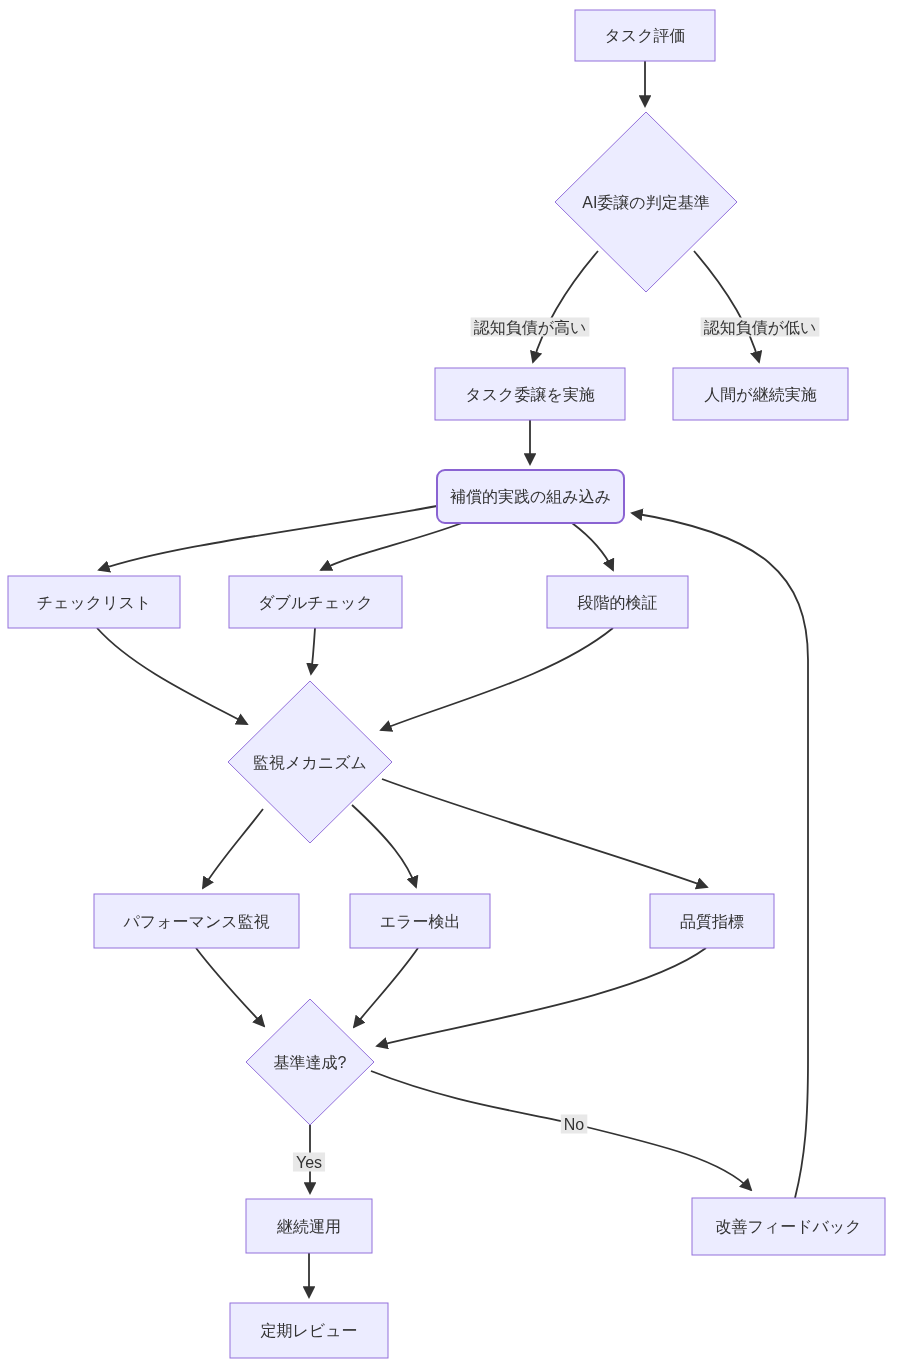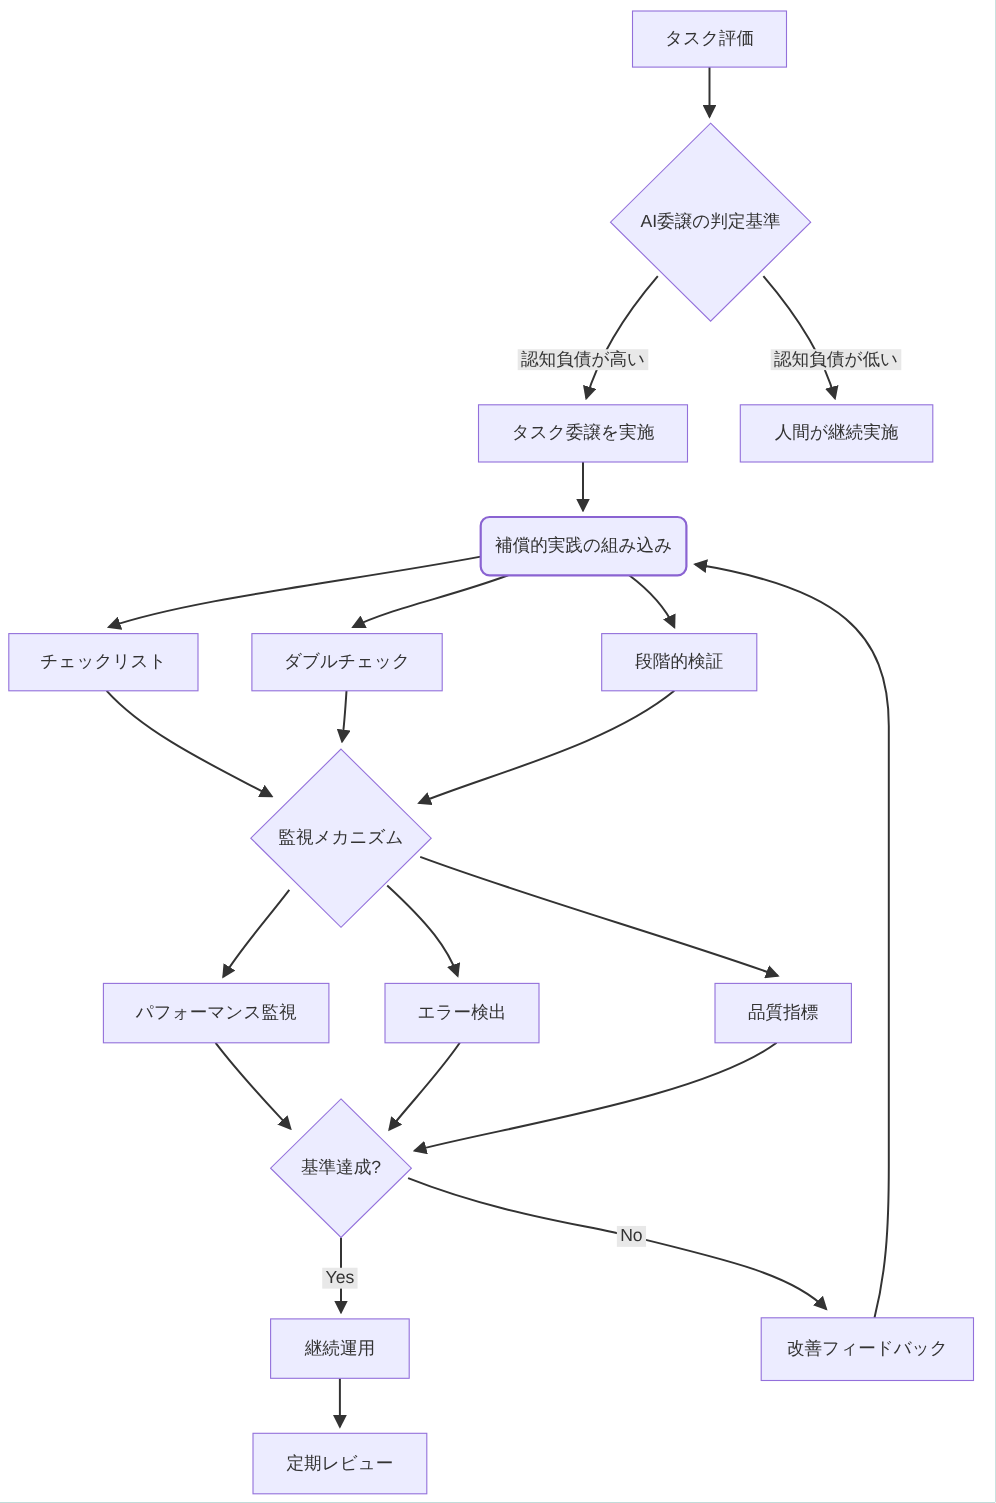--- a/index.html
+++ b/index.html
@@ -5,21 +5,21 @@
   html, body {
     margin: 0;
     padding: 0;
     background: #ffffff;
     font-family: "Liberation Sans", "DejaVu Sans", sans-serif;
   }
   #diagram-wrap {
     position: relative;
     width: 905px;
     height: 1366px;
-    background: #0f766e;
+    background: #fdba74;
     overflow: hidden;
   }
   svg text {
     font-family: "Liberation Sans", "DejaVu Sans", sans-serif;
   }
 </style>
 </head>
 <body>
 
 <div id="diagram-wrap">

